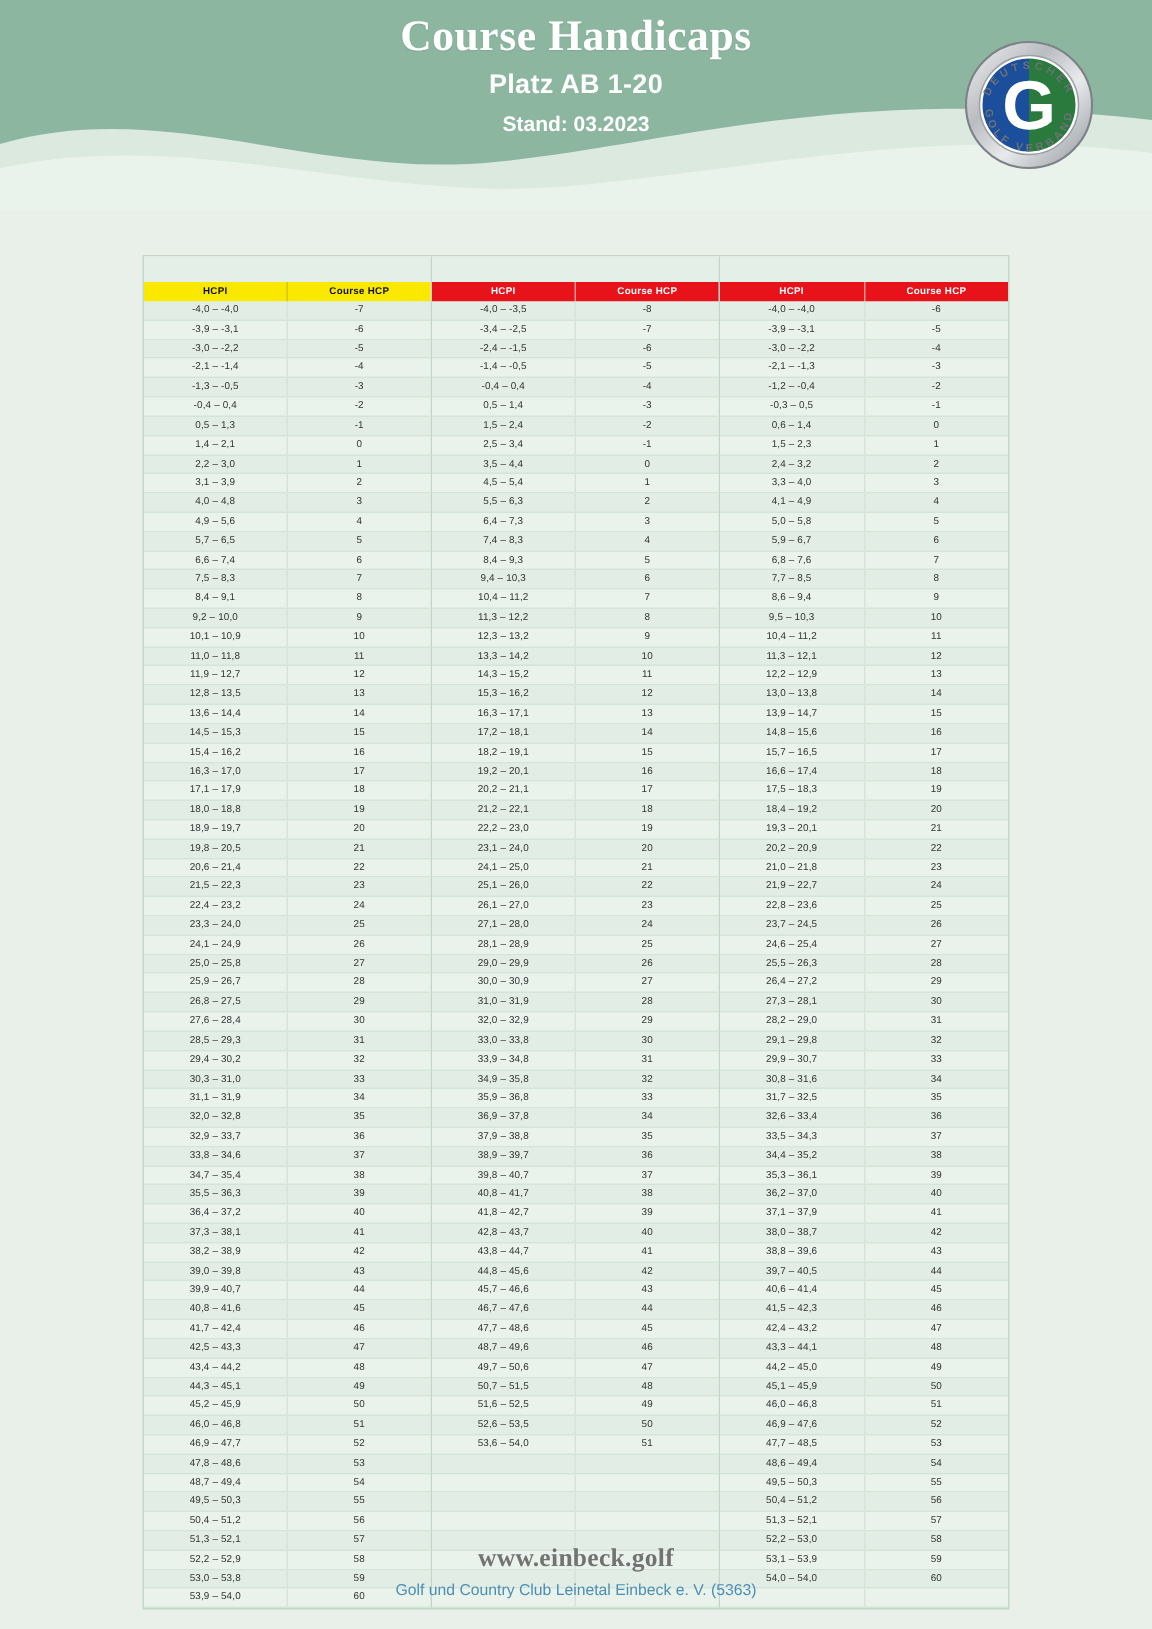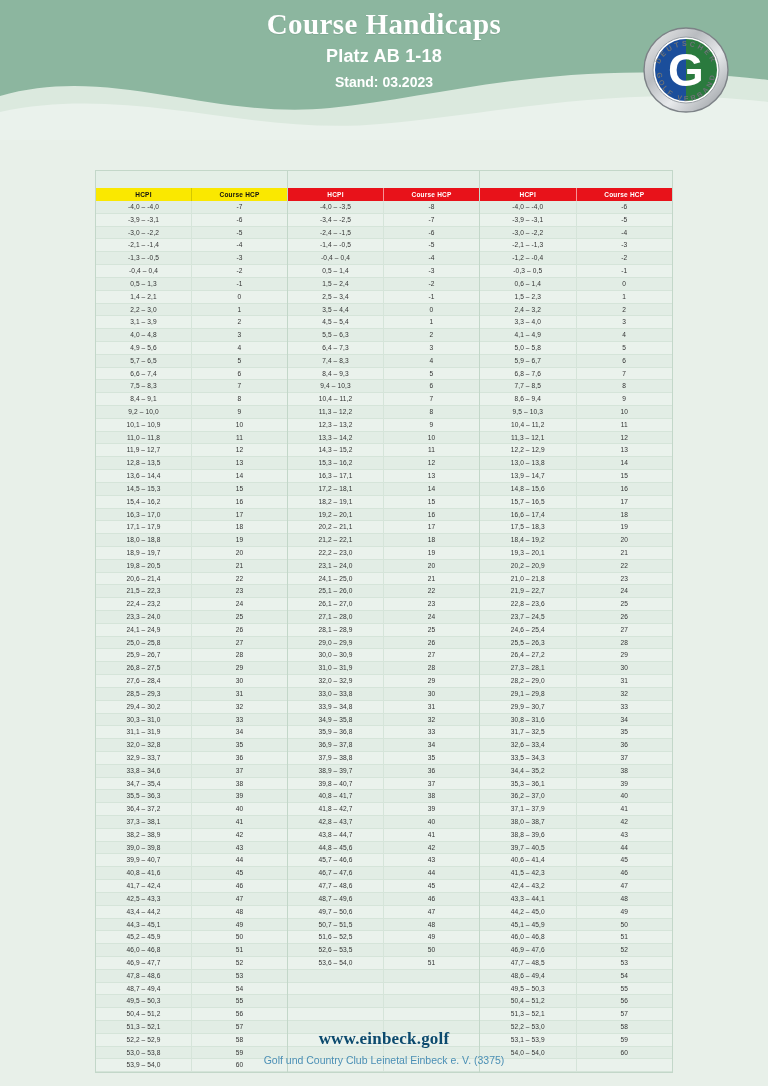--- a/index.html
+++ b/index.html
@@ -159,21 +159,21 @@
     position: absolute;
     left: 0; bottom: 0;
     width: 768px;
     text-align: center;
     padding-bottom: 20px;
   }
   .footer-url {
     font-family: "Liberation Serif", serif;
     font-weight: bold;
     font-size: 17px;
-    color: #0c4a6e;
+    color: #737373;
     letter-spacing: .2px;
   }
   .footer-club {
     font-family: "Liberation Sans", sans-serif;
     font-size: 10.5px;
     color: #4b8fb5;
     margin-top: 5px;
   }
 </style>
 </head>
@@ -216,21 +216,21 @@
         </text>
         <text font-family="'Liberation Sans',sans-serif" font-size="7.2" font-weight="bold" fill="#6d7276" letter-spacing="2.6">
           <textPath href="#arcBot" startOffset="50%" text-anchor="middle">GOLF VERBAND</textPath>
         </text>
       </svg>
     </div>
 
     <div class="header-inner">
       <div class="title-block">
         <div class="title-main">Course Handicaps</div>
-        <div class="title-sub">Platz AB 1-18</div>
+        <div class="title-sub">Platz AB 1-20</div>
         <div class="title-date">Stand: 03.2023</div>
       </div>
     </div>
   </div>
 
   <div class="body-area">
     <div class="table-shell" id="table-shell">
         <div class="col-block">
           <div class="col-head">
             <div class="col-gender"></div>
@@ -1083,16 +1083,16 @@
             <div class="row blank">
               <div class="c hcpi"></div>
               <div class="c chcp"></div>
             </div>
           </div>
         </div>
       </div>
 
     <div class="footer">
       <div class="footer-url">www.einbeck.golf</div>
-      <div class="footer-club">Golf und Country Club Leinetal Einbeck e. V. (3375)</div>
+      <div class="footer-club">Golf und Country Club Leinetal Einbeck e. V. (5363)</div>
     </div>
   </div>
 </div>
 
 </body></html>

